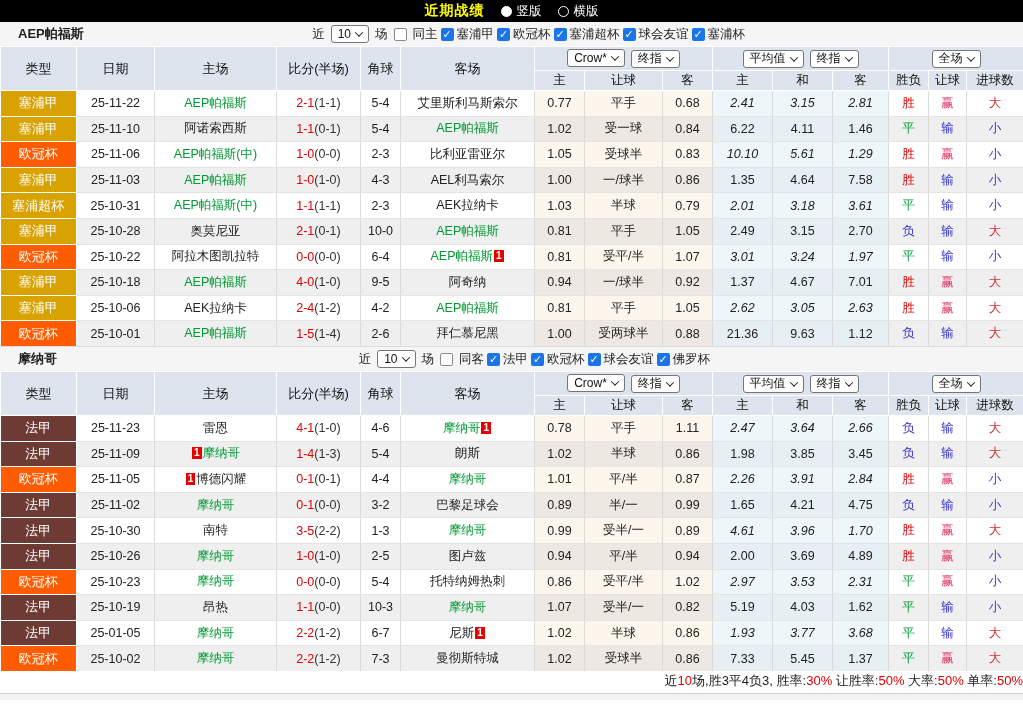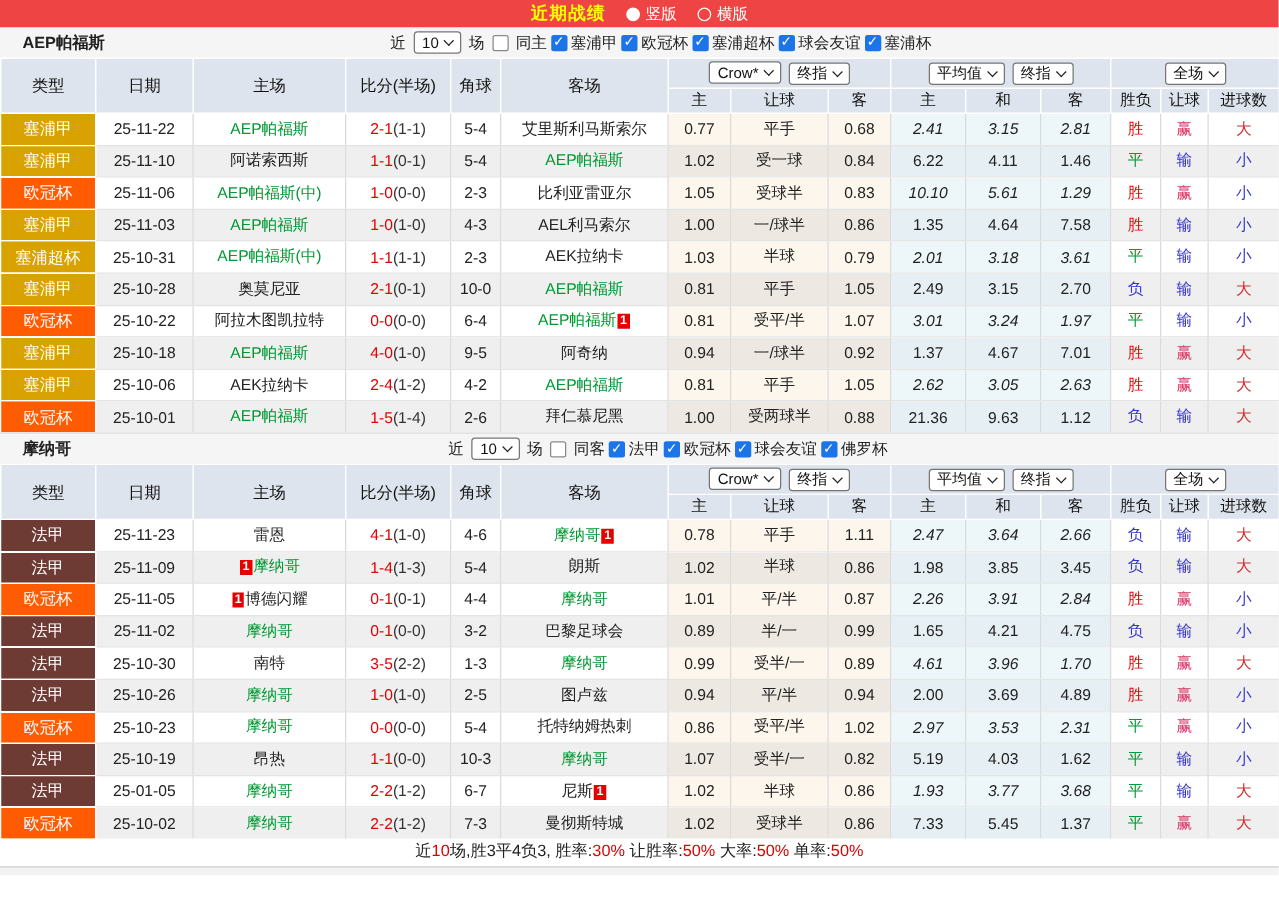--- a/index.html
+++ b/index.html
@@ -1,18 +1,18 @@
 <!DOCTYPE html>
 <html><head>
 <meta charset="utf-8">
 <style>
   html,body{margin:0;padding:0;width:1023px;height:724px;background:#fff;
     font-family:"Liberation Sans","DejaVu Sans",sans-serif;overflow:hidden;}
   
-  .topbar{height:22px;background:#ef4444;display:flex;align-items:center;justify-content:center;gap:16px;text-align:right;}
+  .topbar{height:22px;background:#000000;display:flex;align-items:center;justify-content:center;gap:16px;text-align:right;}
   .topbar .title{color:#FFFF00;font-weight:bold;font-size:14px;letter-spacing:1px;}
   .radio-opt{display:inline-flex;align-items:center;color:#fff;font-size:12.5px;gap:5px;cursor:pointer;}
   .radio{display:inline-block;width:11px;height:11px;border:1.5px solid #fff;border-radius:50%;box-sizing:border-box;}
   .radio.sel{background:#fff;}
   
   .team-row{height:24px;background:#F5F5F5;position:relative;display:flex;align-items:center;}
   .team-name{font-weight:bold;font-size:13px;color:#222;padding-left:18px;}
   .filters{position:absolute;top:0;height:100%;display:flex;align-items:center;font-size:12.5px;color:#222;white-space:nowrap;gap:3px;}
   .sec0 .filters{right:278px;}
   .sec1 .filters{right:313px;}
@@ -36,21 +36,21 @@
   tr.odd .c-odds{background:#FDF6EC;}    tr.even .c-odds{background:#EDE8E1;}
   tr.odd .c-avg{background:#EDF7FA;font-style:italic;}     tr.even .c-avg{background:#E6EFF3;}
   tr.odd .c-res{background:#fff;}        tr.even .c-res{background:#EFEFEF;}
   .c-type{color:#fff;font-size:13px;border-bottom:1px solid #fff;border-right:1px solid #fff;}
   .green{color:#009933;}
   .ft{color:#E10000;} .ht{color:#333;}
   .badge{display:inline-block;background:#E60000;color:#fff;font-size:10px;line-height:12px;
       padding:0 2px;margin:0 1px;vertical-align:1px;font-weight:bold;}
   .summary{text-align:center;font-size:13px;color:#222;background:#fff;}
   .summary.s0{height:26px;line-height:26px;}
-  .summary.s1{height:22px;line-height:20px;}
+  .summary.s1{height:22px;line-height:20px;text-align:right;}
   .summary .red{color:#E10000;}
   .bottom-strip{height:6px;background:#F2F2F2;border-top:1px solid #CFCFCF;}
 </style>
 </head>
 <body>
 
 <div class="topbar">
   <span class="title">近期战绩</span>
   <span class="radio-opt">
     <span class="radio sel"></span>

